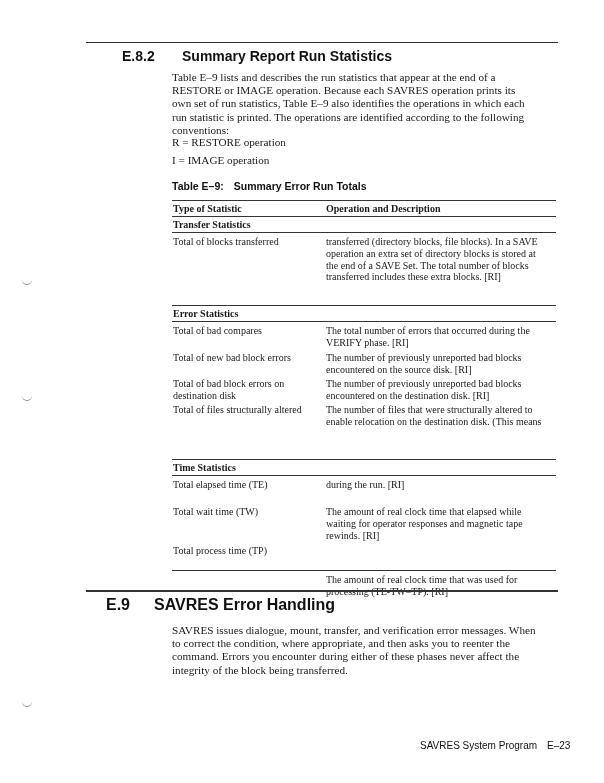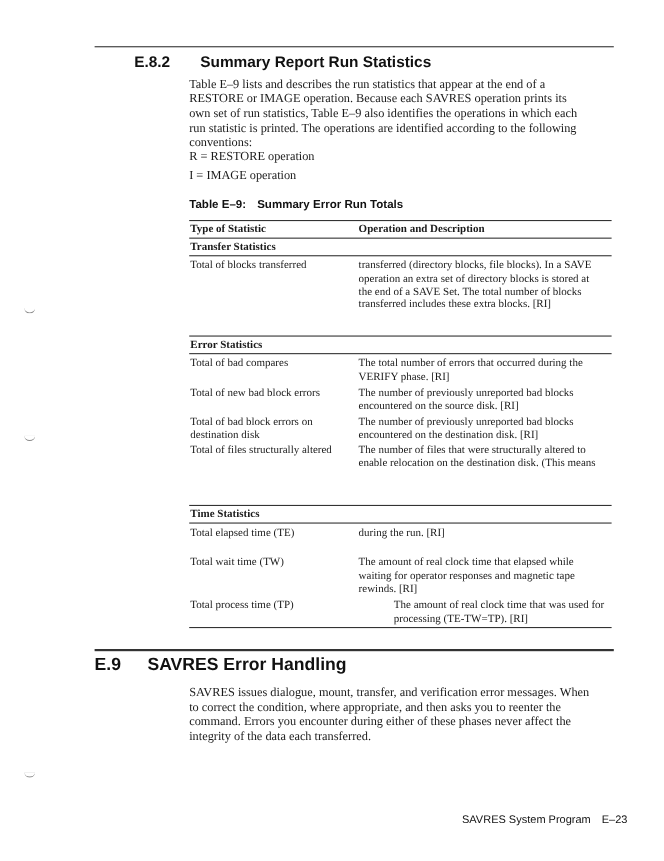--- a/index.html
+++ b/index.html
@@ -99,35 +99,35 @@
 </div>
 
 <div class="cell col1" style="top:506px;">Total wait time (TW)</div>
 <div class="cell col2" style="top:506px;">
   <div>The amount of real clock time that elapsed while</div>
   <div>waiting for operator responses and magnetic tape</div>
   <div>rewinds. [RI]</div>
 </div>
 
 <div class="cell col1" style="top:545px;">Total process time (TP)</div>
-<div class="cell col2" style="top:545px;margin-left:32px;">
+<div class="cell col2" style="top:574px;">
   <div>The amount of real clock time that was used for</div>
   <div>processing (TE-TW=TP). [RI]</div>
 </div>
 <div class="rule" style="left:172px; top:570px; width:384px;"></div>
 
 <div class="rule" style="left:86px; top:590px; width:472px; border-top-width:2px;"></div>
 <div class="h1" style="left:86px; top:596px; font-size:16px;">
-  <span class="num" style="width:48px;">E.9</span><span>SAVRES Error Handling</span>
+  <span class="num" style="width:48px;margin-left:20px;">E.9</span><span>SAVRES Error Handling</span>
 </div>
 <div class="para" style="left:172px; top:624px; width:400px;">
   <div>SAVRES issues dialogue, mount, transfer, and verification error messages. When</div>
   <div>to correct the condition, where appropriate, and then asks you to reenter the</div>
   <div>command. Errors you encounter during either of these phases never affect the</div>
-  <div>integrity of the data each transferred.</div>
+  <div>integrity of the block being transferred.</div>
 </div>
 
 <div class="footer">
   <span>SAVRES System Program</span><span class="pg">E–23</span>
 </div>
 
 <div class="margin-mark" style="left:22px; top:280px;"></div>
 <div class="margin-mark" style="left:22px; top:396px;"></div>
 <div class="margin-mark" style="left:22px; top:702px;"></div>
 

